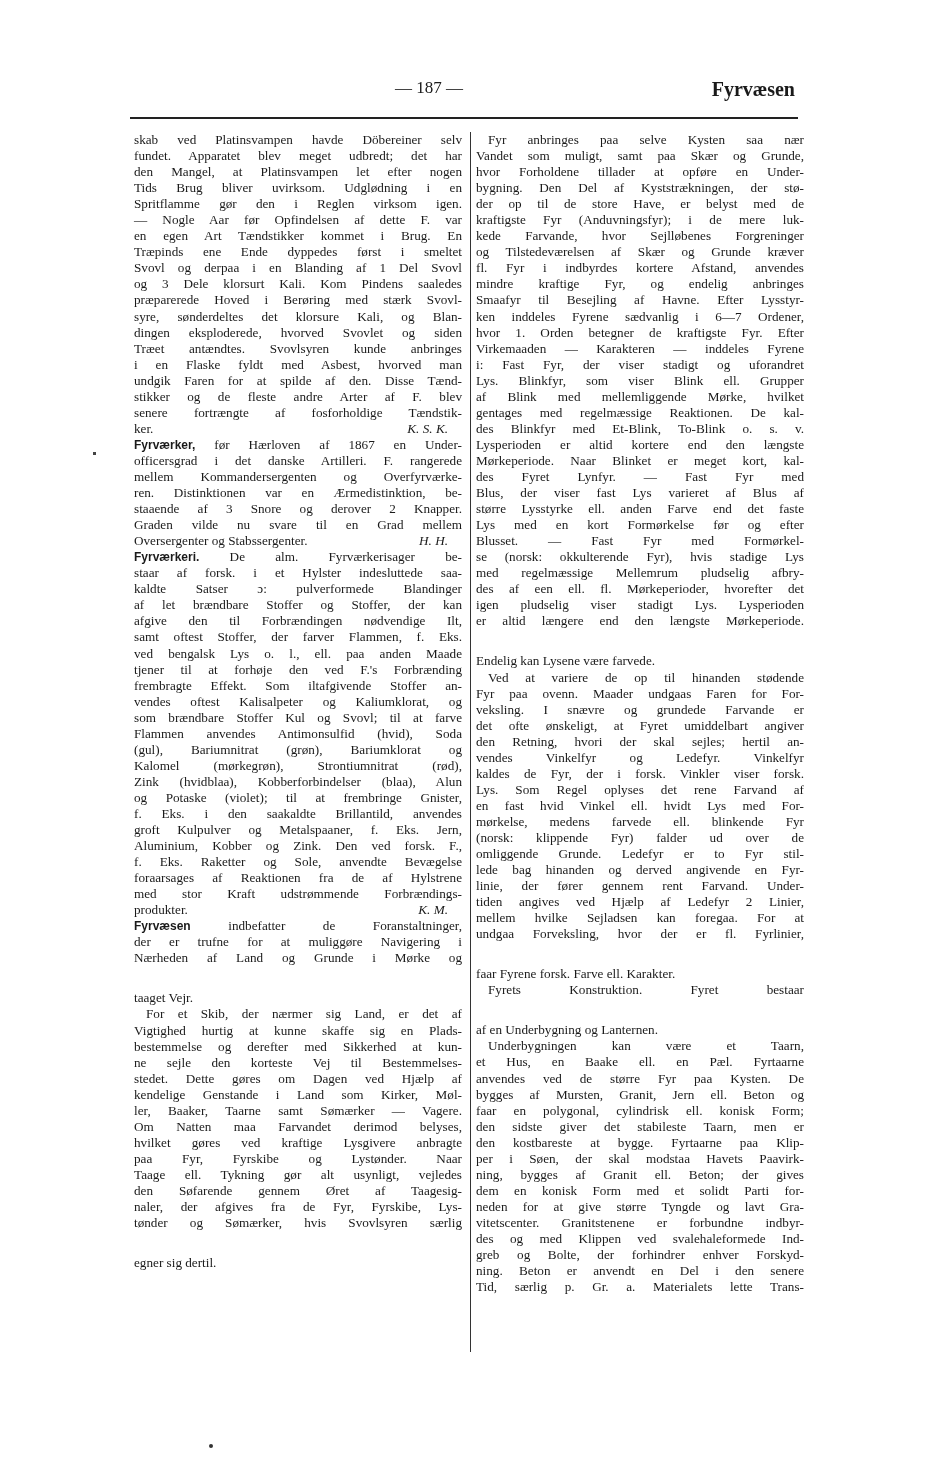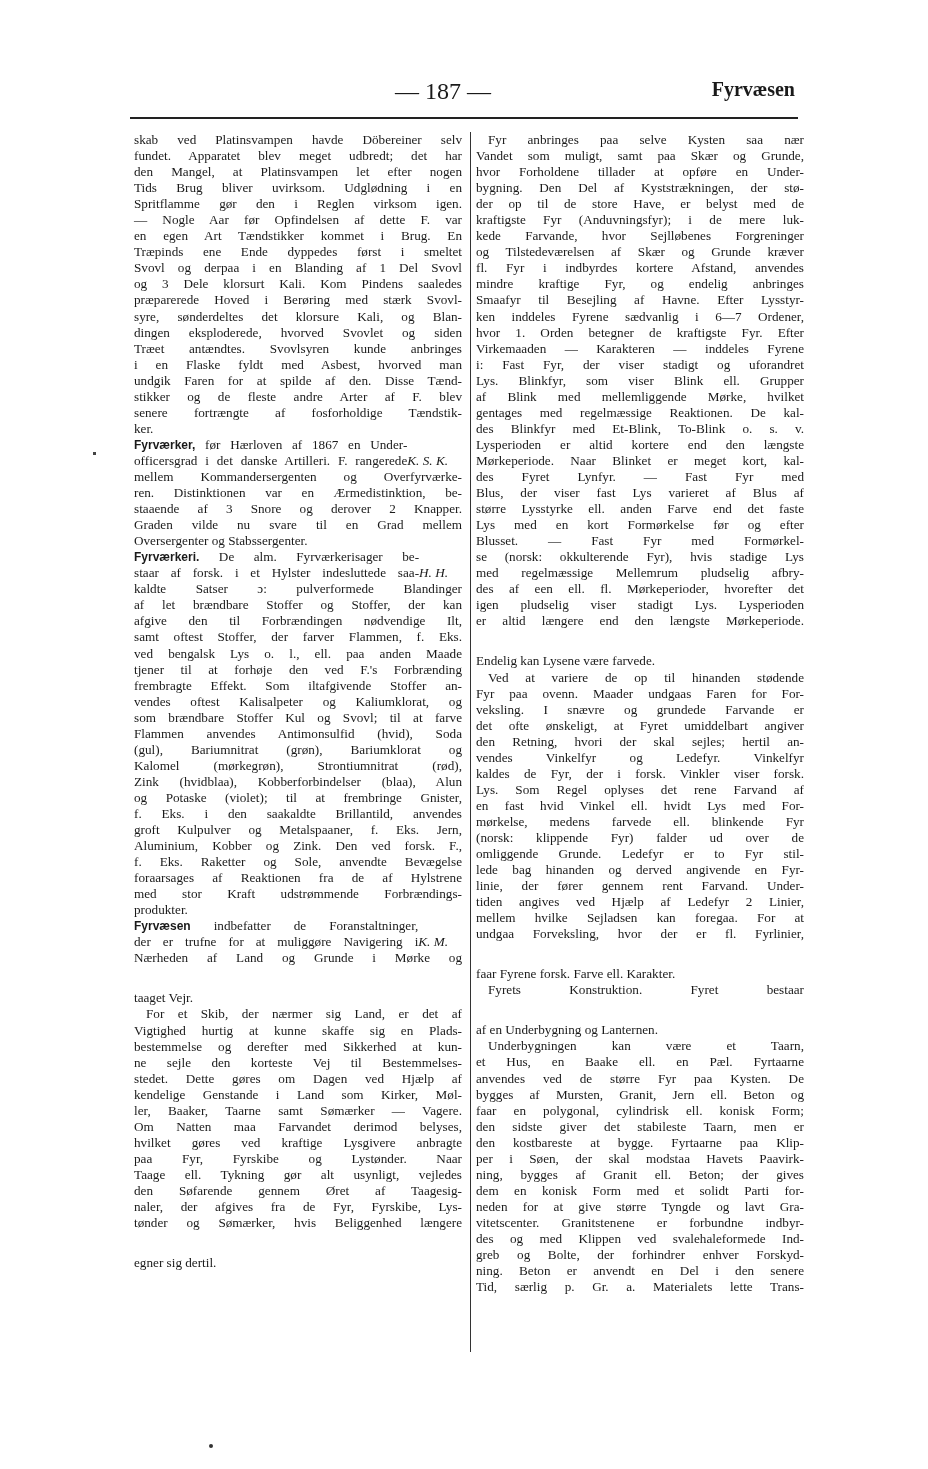--- a/index.html
+++ b/index.html
@@ -1,29 +1,29 @@
 <!DOCTYPE html>
 <html><head>
 <meta charset="utf-8">
 <style>
   html,body{margin:0;padding:0;background:#fff;}
   body{width:928px;height:1469px;position:relative;overflow:hidden;font-family:"DejaVu Serif","Liberation Serif",serif;color:#1a1a1a;}
   .header{position:absolute;left:130px;top:78px;width:665px;height:32px;}
-  .page-num{position:absolute;left:265px;top:0;font-size:24px;font-family:"Liberation Serif",serif;}
+  .page-num{position:absolute;left:265px;top:0;font-size:17px;font-family:"Liberation Serif",serif;}
   .running-head{position:absolute;right:0;top:0;font-size:20px;font-weight:bold;font-family:"Liberation Serif",serif;}
   .rule{position:absolute;left:130px;top:117px;width:668px;height:1.5px;background:#222;}
   .col{position:absolute;top:132px;width:328px;font-size:13.2px;line-height:16.05px;text-align:justify;font-family:"Liberation Serif",serif;}
   .col-left{left:134px;}
   .col-right{left:476px;}
   .divider{position:absolute;left:470px;top:132px;width:1px;height:1220px;background:#333;}
   .line{display:block;white-space:nowrap;height:16.05px;text-align:justify;text-align-last:justify;}
   .line.last{text-align-last:left;margin-top:24px;}
   .ind{padding-left:12px;}
   b{font-family:"Liberation Sans",sans-serif;font-weight:bold;font-size:12px;}
-  i{font-style:italic;margin-top:32px;}
+  i{font-style:italic;}
   .dot{position:absolute;left:209px;top:1444px;width:4px;height:4px;border-radius:50%;background:#333;}
   .mark{position:absolute;left:93px;top:452px;width:3px;height:3px;background:#444;}
 </style>
 </head>
 <body>
 
 <div class="header">
   <span class="page-num">— 187 —</span>
   <span class="running-head">Fyrvæsen</span>
 </div>
@@ -89,21 +89,21 @@
     <span class="line"><span>ne sejle den korteste Vej til Bestemmelses-</span></span>
     <span class="line"><span>stedet. Dette gøres om Dagen ved Hjælp af</span></span>
     <span class="line"><span>kendelige Genstande i Land som Kirker, Møl-</span></span>
     <span class="line"><span>ler, Baaker, Taarne samt Sømærker — Vagere.</span></span>
     <span class="line"><span>Om Natten maa Farvandet derimod belyses,</span></span>
     <span class="line"><span>hvilket gøres ved kraftige Lysgivere anbragte</span></span>
     <span class="line"><span>paa Fyr, Fyrskibe og Lystønder. Naar</span></span>
     <span class="line"><span>Taage ell. Tykning gør alt usynligt, vejledes</span></span>
     <span class="line"><span>den Søfarende gennem Øret af Taagesig-</span></span>
     <span class="line"><span>naler, der afgives fra de Fyr, Fyrskibe, Lys-</span></span>
-    <span class="line"><span>tønder og Sømærker, hvis Beliggenhed længere</span></span>
+    <span class="line"><span>tønder og Sømærker, hvis Svovlsyren særlig</span></span>
     <span class="line last"><span>egner sig dertil.</span></span>
   </div>
 <div class="divider"></div>
 <div class="col col-right" id="right">
     <span class="line ind"><span>Fyr anbringes paa selve Kysten saa nær</span></span>
     <span class="line"><span>Vandet som muligt, samt paa Skær og Grunde,</span></span>
     <span class="line"><span>hvor Forholdene tillader at opføre en Under-</span></span>
     <span class="line"><span>bygning. Den Del af Kyststrækningen, der stø-</span></span>
     <span class="line"><span>der op til de store Have, er belyst med de</span></span>
     <span class="line"><span>kraftigste Fyr (Anduvningsfyr); i de mere luk-</span></span>

